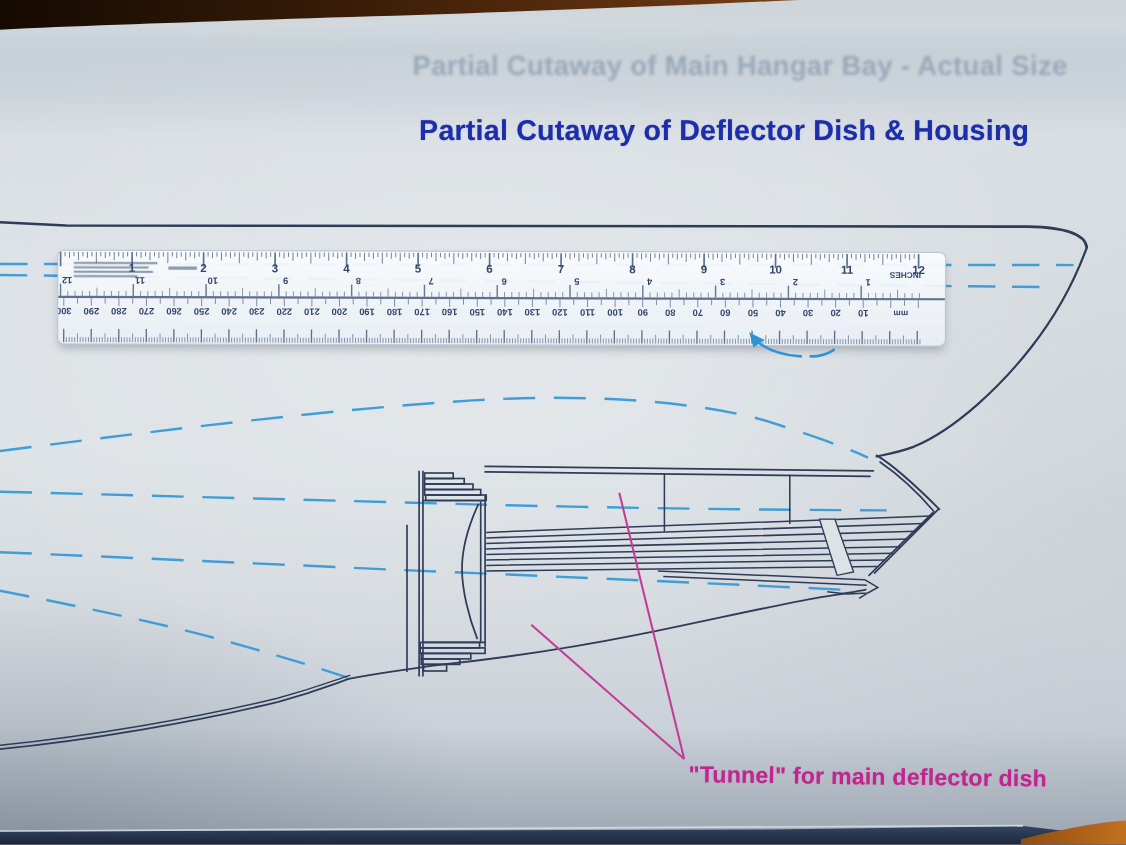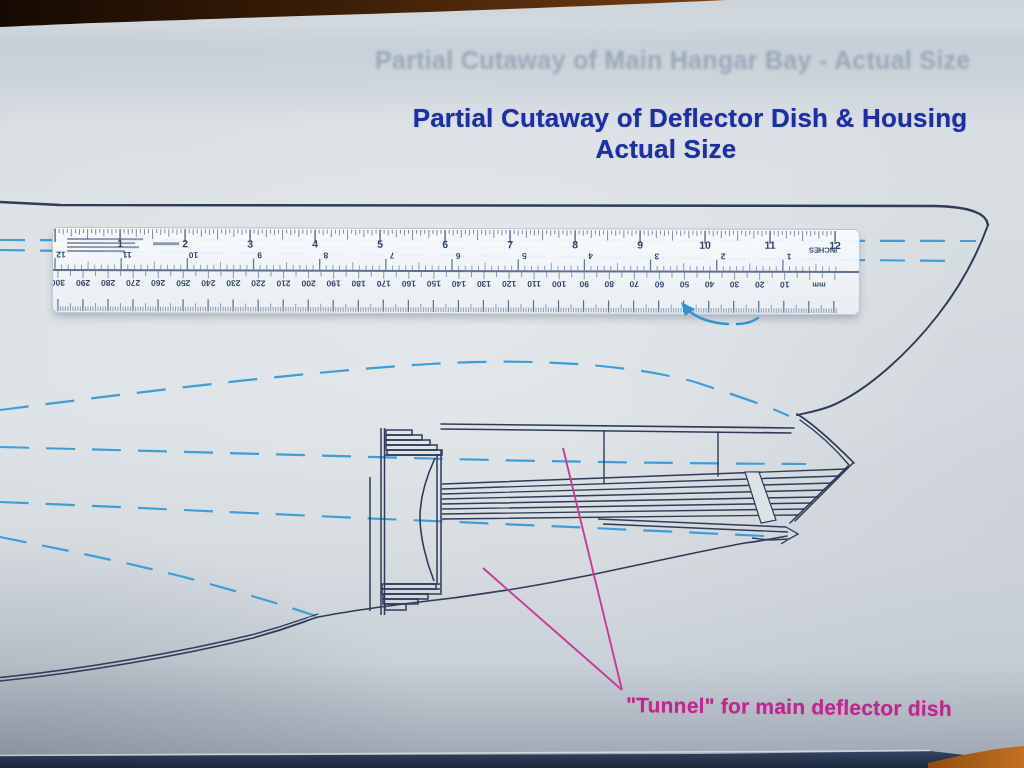--- a/index.html
+++ b/index.html
@@ -21,21 +21,21 @@
 
   .abs{position:absolute;}
   svg{display:block;}
 
   #ghost-title{
     left:375px;top:46px;width:566px;text-align:center;
     font-size:25px;font-weight:600;letter-spacing:.3px;
     color:rgba(104,128,152,.50);filter:blur(1.4px);
     z-index:1;white-space:nowrap;
   }
-  #title-block{left:370px;top:103px;width:640px;text-align:center;z-index:1;}
+  #title-block{left:381px;top:103px;width:640px;z-index:1;}
   #title-line1,#title-line2{
     color:#1c2ea9;font-size:26px;font-weight:600;letter-spacing:.2px;line-height:31px;
     text-shadow:0 0 1px rgba(28,46,169,.55);white-space:nowrap;
   }
   #title-line2{display:inline-block;transform:translateX(-24px);}
 
   #drawing{left:0;top:0;z-index:2;}
 
   #ruler{
     left:52px;top:228px;width:806px;height:84px;z-index:3;border-radius:6px;
@@ -60,21 +60,20 @@
 </style>
 </head>
 <body>
 
 <div id="photo">
 
   <div id="ghost-title" class="abs">Partial Cutaway of Main Hangar Bay - Actual Size</div>
 
   <div id="title-block" class="abs">
     <div id="title-line1">Partial Cutaway of Deflector Dish &amp; Housing</div>
-    <div id="title-line2">Actual Size</div>
   </div>
 
   <svg id="drawing" class="abs" width="1024" height="768" viewBox="0 0 1024 768">
     <g stroke="#3f9ed8" stroke-width="2.2" fill="none">
       <path d="M0 240 L976 241" stroke-dasharray="25 15"></path>
       <path d="M0 250 C300 254 650 258 956 261" stroke-dasharray="25 15"></path>
       <path d="M0 410 C140 392 300 372 430 364 C560 356 655 370 698 383 C738 396 770 407 789 416" stroke-dasharray="29 17"></path>
       <path d="M0 447 C150 451 300 455 430 458.5 C560 462 700 463.5 806 464" stroke-dasharray="29 17"></path>
       <path d="M0 502 C120 507 250 513 360 518 C480 523 620 529 764 536" stroke-dasharray="29 17"></path>
       <path d="M0 537 C60 549 120 561 180 576 C230 589 280 604 316 616" stroke-dasharray="27 16"></path>

